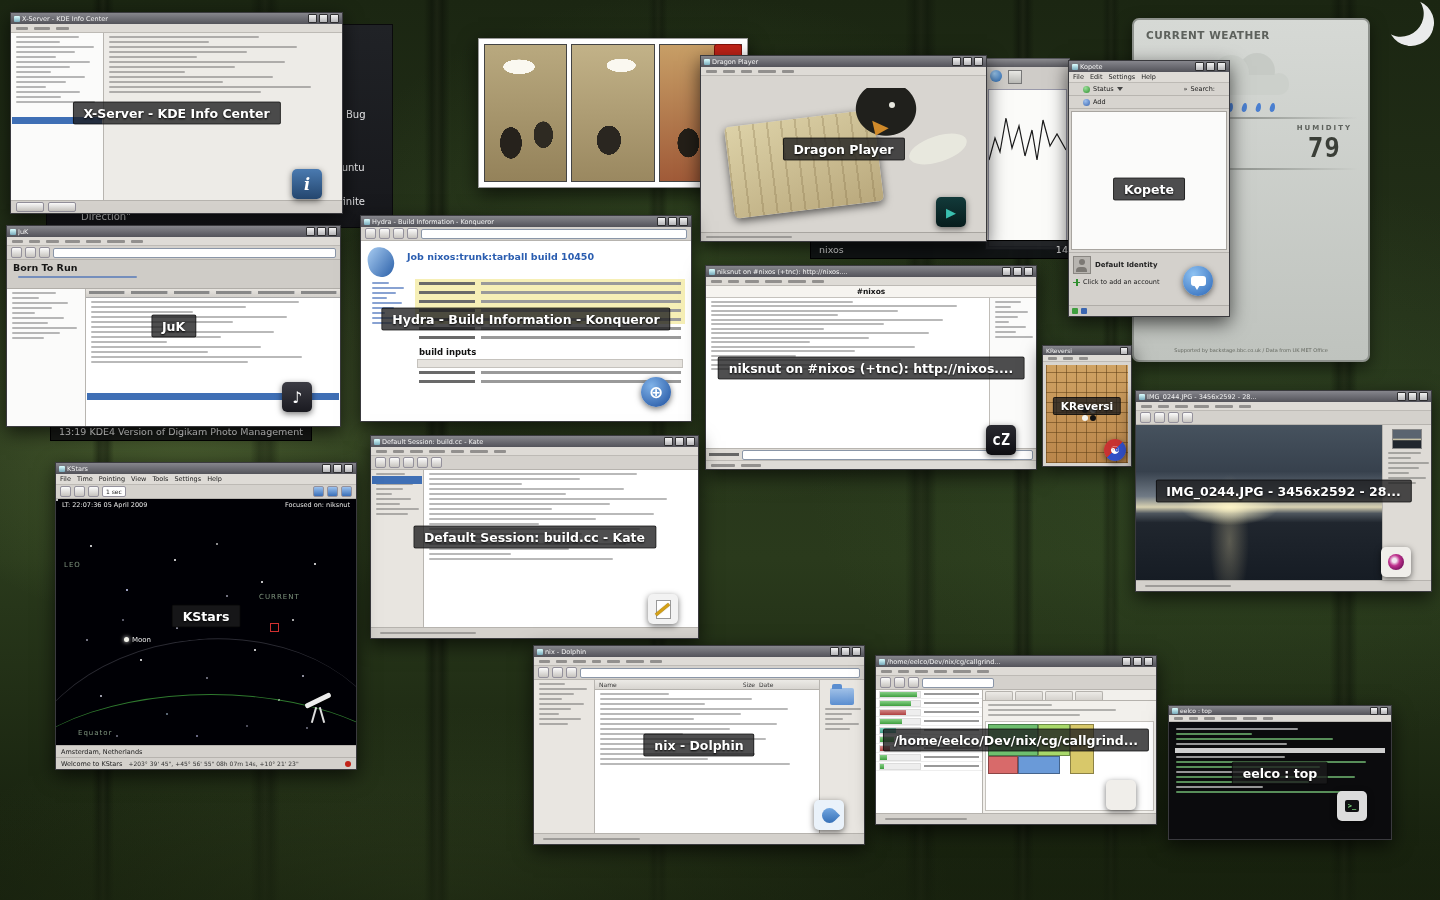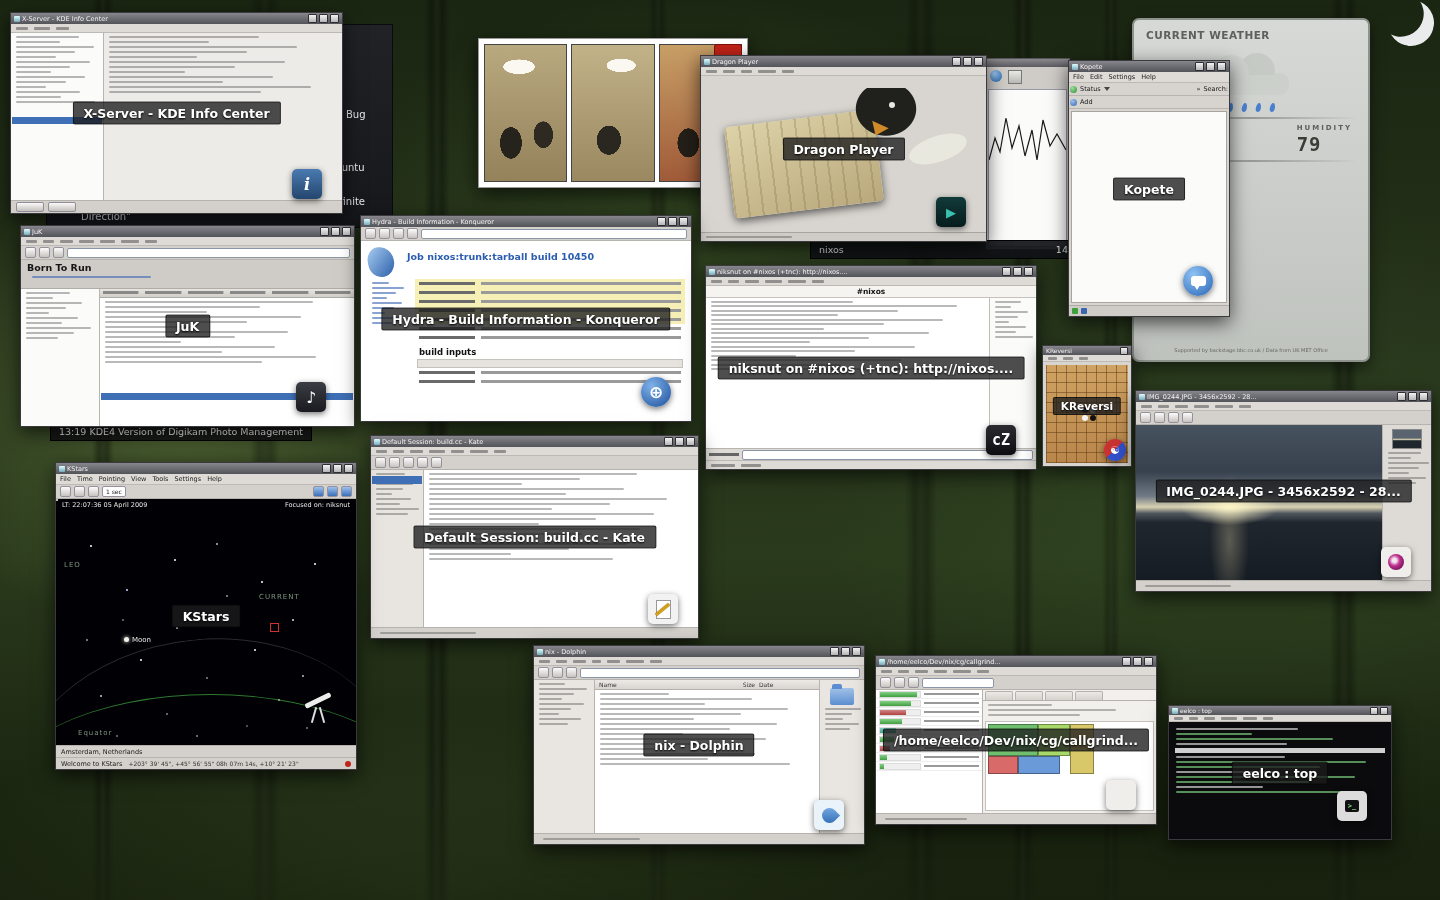--- a/index.html
+++ b/index.html
@@ -89,21 +89,21 @@
   .vmap{position:absolute;left:28px;top:42px;width:150px;height:92px;background:
       repeating-linear-gradient(90deg, rgba(120,100,60,.25) 0 2px, transparent 2px 14px),
       linear-gradient(160deg,#ddd2a8,#b9a87c);border-radius:5px;transform:rotate(-7deg);box-shadow:0 3px 8px rgba(0,0,0,.6);}
   .vduck{position:absolute;left:150px;top:12px;width:70px;height:52px;background:radial-gradient(ellipse at 50% 40%, #20201c 60%, transparent 62%);}
   .veye{position:absolute;left:188px;top:26px;width:6px;height:6px;border-radius:50%;background:#e8e8e0;}
   .vbeak{position:absolute;left:168px;top:48px;width:0;height:0;border-left:9px solid transparent;border-right:9px solid transparent;border-top:12px solid #d08a2a;transform:rotate(24deg);}
   .vwing{position:absolute;right:18px;top:60px;width:60px;height:26px;border-radius:50%;background:rgba(235,235,225,.85);transform:rotate(-18deg);}
   .dstatus{flex:0 0 8px;background:#cfccc7;border-top:1px solid #a8a5a0;display:flex;align-items:center;}
 
   
-  .krow{flex:0 0 12px;display:flex;align-items:center;gap:3px;padding:0 1px;background:#d7d4cf;border-bottom:1px solid #b8b5b0;font-size:6.5px;color:#1a1a1a;}
+  .krow{flex:0 0 12px;display:flex;align-items:center;gap:3px;padding:0 14px;background:#d7d4cf;border-bottom:1px solid #b8b5b0;font-size:6.5px;color:#1a1a1a;}
   .dotg{width:7px;height:7px;border-radius:50%;background:radial-gradient(circle at 35% 30%,#9ae09a,#2f8f2f);flex:0 0 auto;}
   .dotb{width:7px;height:7px;border-radius:50%;background:radial-gradient(circle at 35% 30%,#9ec0ee,#3a66b0);flex:0 0 auto;}
   .caret{width:0;height:0;border-left:3px solid transparent;border-right:3px solid transparent;border-top:4px solid #444;}
   .ksp{flex:1;}
   .contactbox{flex:1;margin:2px;border:1px solid #a8a5a0;background:#fbfbfa;}
   .identity{flex:0 0 46px;background:#d4d1cc;border-top:1px solid #b6b3ae;padding:3px 4px;font-size:7px;color:#222;}
   .avatar{width:16px;height:16px;background:#b8b5b0;border:1px solid #8a8782;position:relative;flex:0 0 auto;}
   .avatar::before{content:'';position:absolute;left:4.5px;top:2px;width:6px;height:6px;border-radius:50%;background:#7c7974;}
   .avatar::after{content:'';position:absolute;left:2px;bottom:1px;width:11px;height:5px;border-radius:4px 4px 0 0;background:#7c7974;}
   .idname{font-weight:bold;font-size:7px;}
@@ -126,23 +126,23 @@
     box-shadow:26px -2px 0 0 #c6cac5, 48px 10px 0 -8px #ccd0cb;}
   .cloud::after{content:'';position:absolute;left:6px;top:24px;width:80px;height:20px;border-radius:12px;background:#ccd0cb;}
   .drops{display:flex;gap:9px;justify-content:center;margin-top:4px;}
   .drop{width:5px;height:9px;background:#4a7fd0;border-radius:50% 50% 50% 50%/62% 62% 38% 38%;transform:rotate(12deg);}
   .lcd{font-family:"DejaVu Sans Mono",monospace;font-weight:bold;color:#3a3e37;}
   .w-press{font-size:30px;text-align:right;padding:2px 16px 0 0;letter-spacing:2px;}
   .wdiv{height:2px;background:linear-gradient(90deg,transparent,#969a95,transparent);margin:5px 10px;}
   .w-row{display:flex;align-items:flex-end;justify-content:space-between;padding:0 16px;}
   .w-temp{font-size:26px;letter-spacing:1px;}
   .w-temp .unit{font-size:13px;margin-left:2px;}
-  .w-hum{text-align:left;}
+  .w-hum{text-align:center;}
   .w-hlabel{font-size:7px;letter-spacing:2px;color:#5d615c;font-weight:bold;margin-bottom:1px;}
-  .w-humv{font-size:19px;letter-spacing:1px;}
+  .w-humv{font-size:26px;letter-spacing:1px;}
   .w-wind{display:flex;align-items:baseline;padding:2px 16px 0 30px;}
   .w-windv{font-size:24px;letter-spacing:2px;}
   .w-wunit{margin-left:auto;font-size:9px;color:#4a4e49;font-weight:bold;}
   .w-credit{position:absolute;left:0;right:0;bottom:7px;text-align:center;font-size:5px;color:#63675f;}
 
   
   .np{flex:0 0 24px;background:#cfccc7;border-bottom:1px solid #b0ada8;padding:2px 6px;}
   .np-t{font-size:9.5px;font-weight:bold;color:#151515;}
   .jside{width:78px;background:#fbfbfa;border-right:1px solid #b8b5b0;}
   .jmain{flex:1;background:#fff;position:relative;}
@@ -436,31 +436,41 @@
       <span class="caret"></span>
       <span class="ksp"></span>
       <span>»</span>
       <span>Search:</span>
     </div>
     <div class="krow">
       <span class="dotb"></span>
       <span>Add</span>
     </div>
     <div class="contactbox"></div>
+    <div class="identity">
+      <div class="row" style="gap:4px;align-items:center">
+        <span class="avatar"></span>
+        <span class="idname">Default Identity</span>
+      </div>
+      <div class="addacct">
+        <span class="plus"></span>
+        <span>Click to add an account</span>
+      </div>
+    </div>
     <div class="kstat">
       <span class="mini" style="background:#3f9f3f;border-radius:1px"></span>
       <span class="mini" style="background:#3a66b0;border-radius:1px"></span>
     </div>
     <div class="cap">Kopete</div>
     <div class="badge kopete-badge" style="right:16px;bottom:20px">
         <span class="bub"></span>
       </div>
   </div>
 
-  <div class="win" style="left:20px;top:225px;width:333px;height:200px">
+  <div class="win" style="left:6px;top:225px;width:333px;height:200px">
     <div class="tb">
       <span class="ti"></span>
       <span class="tt">JuK</span>
       <span class="wb"></span>
       <span class="wb"></span>
       <span class="wb"></span>
     </div>
     <div class="mbs">
         <span style="width:11px"></span>
         <span style="width:11px"></span>

